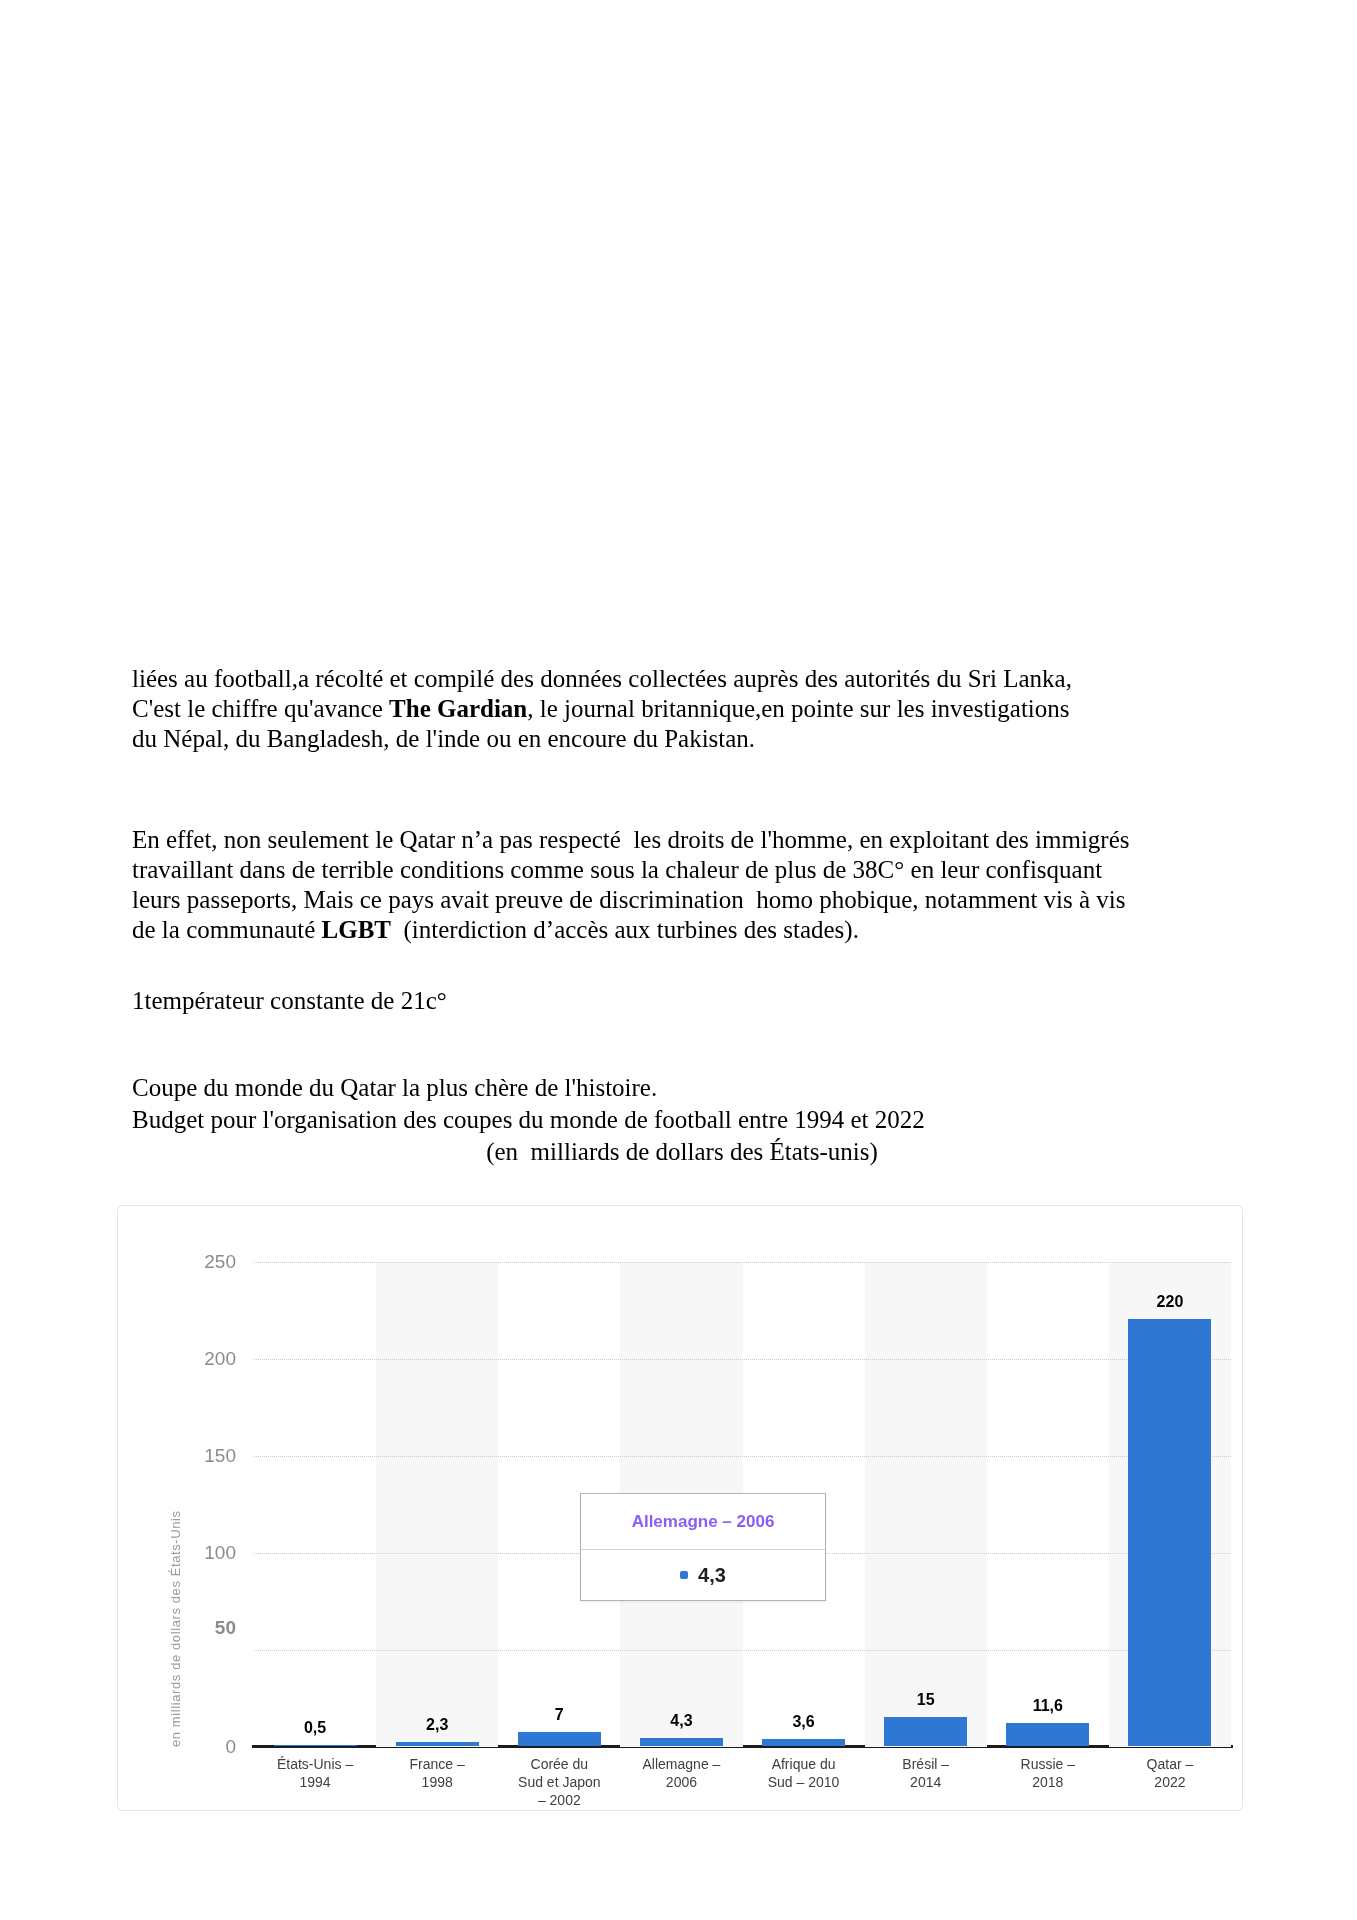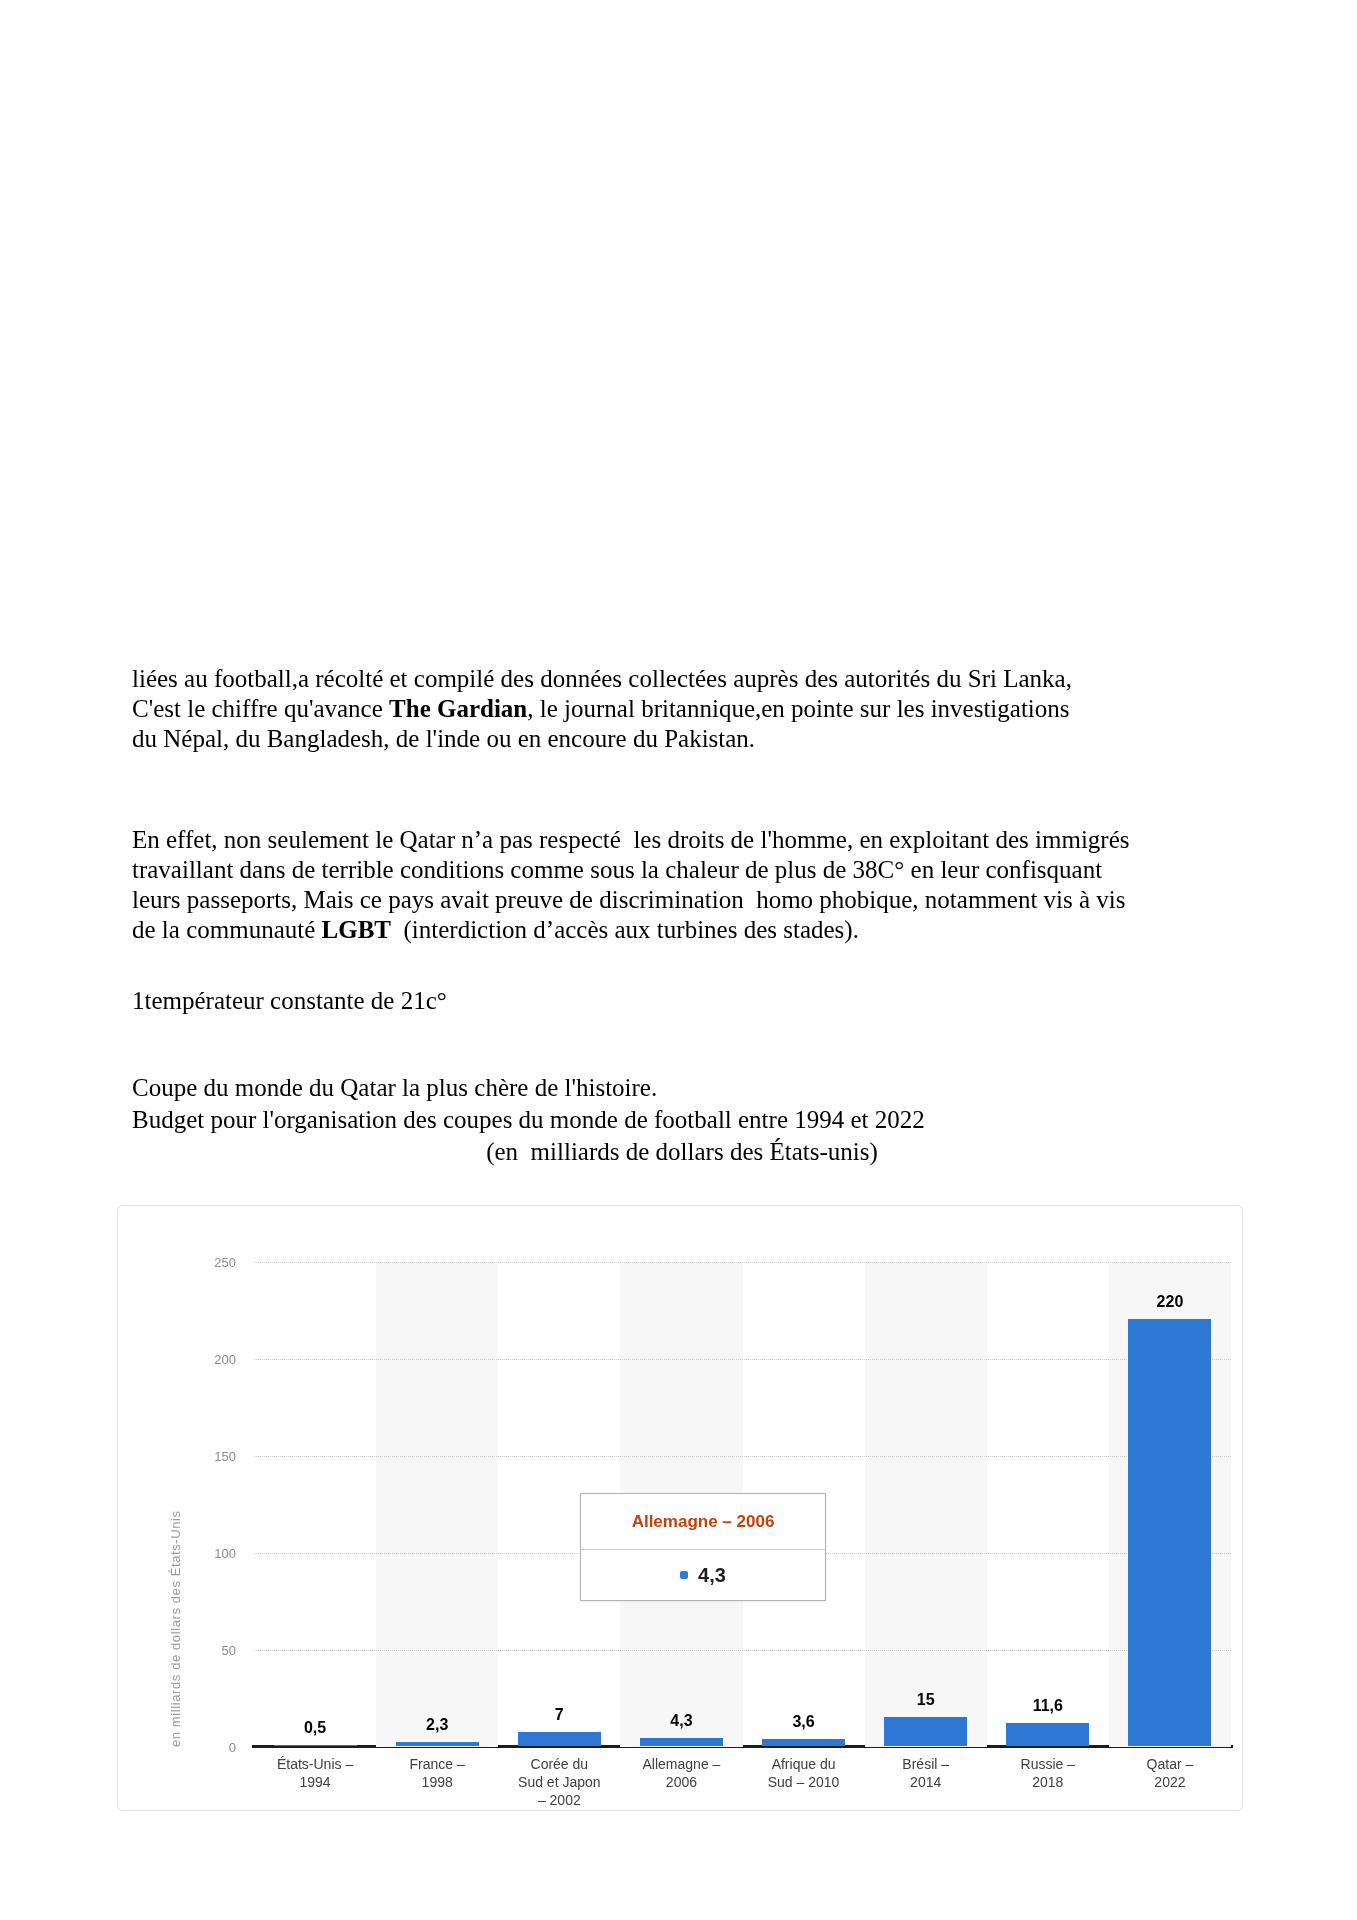--- a/index.html
+++ b/index.html
@@ -23,37 +23,37 @@
     font-family:"Liberation Sans",sans-serif;box-sizing:border-box;
   }
   .plot{position:absolute;left:136px;top:56px;width:977px;height:485px;}
   .band{position:absolute;top:0;height:485px;background:#f7f7f7;}
   .gridline{position:absolute;left:0;width:100%;height:0;border-top:1px dotted #cbcbcb;}
   .bar{position:absolute;background:#2e78d4;}
   .bar-value{position:absolute;text-align:center;font-size:16px;font-weight:600;color:#000000;}
   .x-axis{position:absolute;left:-2px;width:981px;top:483px;height:3px;background:#1c1c1c;}
   .yticks{position:absolute;left:0;top:56px;width:118px;height:485px;}
   .ytick{position:absolute;right:0;width:100%;text-align:right;transform:translateY(-50%);
-         font-size:13px;color:#8c8c8c;}
+         font-size:19px;color:#8c8c8c;}
   .ylabel{
     position:absolute;left:50px;top:56px;height:485px;display:flex;align-items:center;
     writing-mode:vertical-rl;transform:rotate(180deg);
     font-size:13px;color:#9b9b9b;letter-spacing:0.6px;
   }
   .xlabels{position:absolute;left:136px;top:549px;width:977px;height:56px;}
   .xlabel{position:absolute;top:0;text-align:center;font-size:14px;line-height:18px;color:#404040;}
   
   .tooltip{
     position:absolute;left:326px;top:231px;width:246px;height:108px;
     background:#fff;border:1px solid #b3b3b3;box-sizing:border-box;
     box-shadow:0 1px 2px rgba(0,0,0,0.08);z-index:5;
   }
   .tt-head{
     height:56px;display:flex;align-items:center;justify-content:center;
-    font-size:17px;font-weight:bold;color:#c2410c;border-bottom:1px solid #cfcfcf;box-sizing:border-box;
+    font-size:17px;font-weight:bold;color:#8b5cf6;border-bottom:1px solid #cfcfcf;box-sizing:border-box;
   }
   .tt-body{height:50px;display:flex;align-items:center;justify-content:center;
     font-size:20px;font-weight:bold;color:#1f1f1f;}
   .tt-bullet{display:inline-block;width:8px;height:8px;border-radius:2px;margin-right:10px;}
 </style>
 </head>
 <body>
 
 <div>
 
@@ -73,21 +73,21 @@
     </div>
 
   <div class="doc-block chart-title">Coupe du monde du Qatar la plus chère de l'histoire.</div>
   <div class="doc-block chart-sub1">Budget pour l'organisation des coupes du monde de football entre 1994 et 2022</div>
   <div class="doc-block chart-sub2">(en  milliards de dollars des États-unis)</div>
 
   <div class="chart-card">
     <div class="ylabel">en milliards de dollars des États-Unis</div>
     <div class="yticks">
         <div class="ytick" style="top: 485px;">0</div>
-        <div class="ytick" style="top: 388px;">50</div>
+        <div class="ytick" style="top: 366px; font-weight: bold;">50</div>
         <div class="ytick" style="top: 291px;">100</div>
         <div class="ytick" style="top: 194px;">150</div>
         <div class="ytick" style="top: 97px;">200</div>
         <div class="ytick" style="top: 0px;">250</div>
       </div>
 
     <div class="plot">
 
       <div class="x-axis"></div>
       <div class="tooltip">

